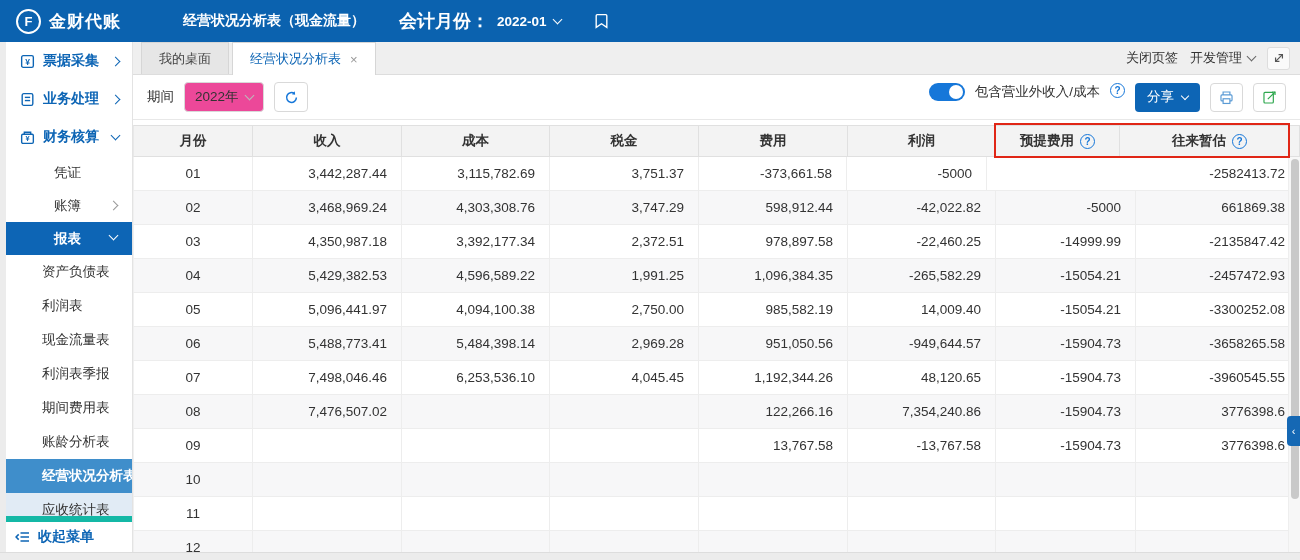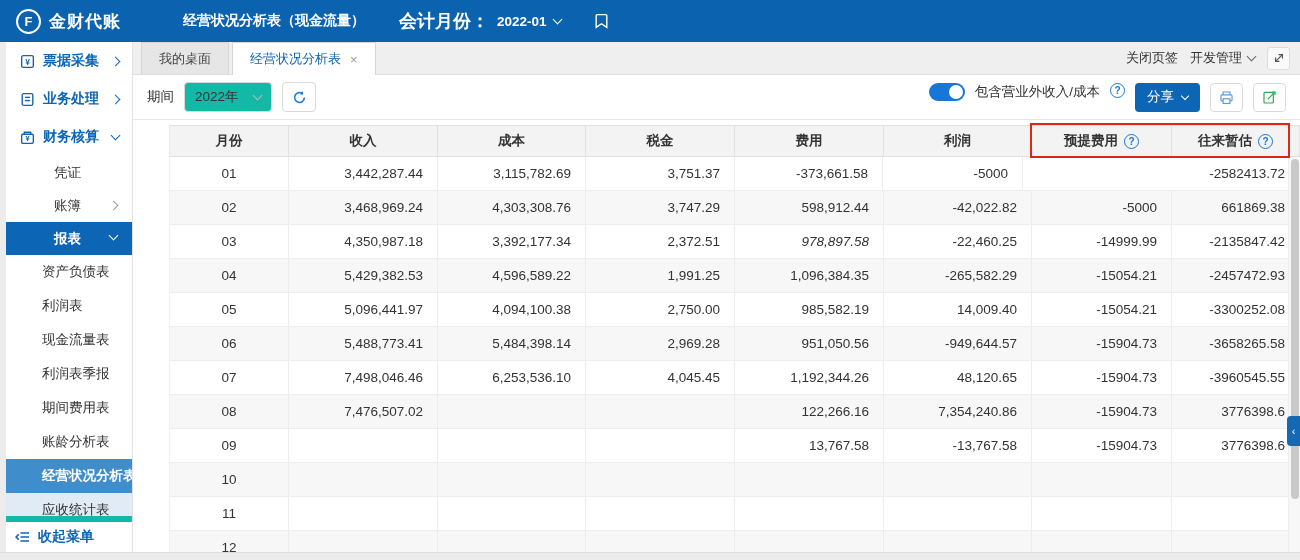--- a/index.html
+++ b/index.html
@@ -45,34 +45,34 @@
   .tab.active { background:#fff; color:var(--accent,#0d65b5); position:relative; z-index:2; margin-bottom:-1px; }
   .tab .x { margin-left:9px; color:#999; font-size:13px; }
   .strip-right { margin-left:auto; display:flex; align-items:center; gap:12px; padding-right:10px; font-size:13px; color:#333; }
   .strip-link { cursor:pointer; display:flex; align-items:center; gap:6px; }
   .strip-link .chev { color:#666; }
   .expand-btn { width:23px; height:23px; background:#fafafa; border:1px solid #ddd; border-radius:3px; display:flex; align-items:center; justify-content:center; cursor:pointer; }
 
   
   .toolbar { height:45px; background:#fff; border-bottom:1px solid #e8e8e8; display:flex; align-items:center; padding:0 14px; gap:10px; }
   .tb-label { font-size:13.5px; color:#333; }
-  .select { width:88px; height:30px; border:1px solid #d9d9d9; border-radius:4px; display:flex; align-items:center; padding:0 10px; font-size:13.5px; color:#333; cursor:pointer; background:#14b8a6; }
+  .select { width:80px; height:30px; border:1px solid #d9d9d9; border-radius:4px; display:flex; align-items:center; padding:0 10px; font-size:13.5px; color:#333; cursor:pointer; background:#ec4899; }
   .select .chev { margin-left:auto; color:#bbb; }
   .icon-btn { height:30px; border:1px solid #d9d9d9; border-radius:4px; background:#fff; display:flex; align-items:center; justify-content:center; cursor:pointer; }
   .refresh-btn { width:34px; }
   .sq-btn { width:33px; height:29px; }
   .toolbar-right { margin-left:auto; display:flex; gap:10px; }
   .toggle { width:36px; height:18px; border-radius:9px; background:var(--toggle,#1677d9); position:relative; cursor:pointer; flex:none; }
   .toggle .knob { position:absolute; right:2px; top:2px; width:14px; height:14px; border-radius:50%; background:#fff; }
   .qmark { width:15px; height:15px; border-radius:50%; border:1px solid var(--toggle,#1677d9); color:var(--toggle,#1677d9); font-size:10px; display:inline-flex; align-items:center; justify-content:center; cursor:pointer; flex:none; font-weight:bold; }
   .share-btn { height:29px; background:var(--accent,#0d65b5); color:#fff; border:none; border-radius:4px; font-size:13.5px; padding:0 12px; display:flex; align-items:center; gap:8px; cursor:pointer; }
   .share-btn .chev { border-color:#fff; width:6px; height:6px; }
 
   
-  .table-wrap { flex:1; position:relative; padding-top:5px; overflow:hidden; background:#fff;margin-left:36px; }
+  .table-wrap { flex:1; position:relative; padding-top:5px; overflow:hidden; background:#fff; }
   .thead { display:flex; height:32px; }
   .th { background:#f3f3f3; border-top:1px solid #e0e0e0; border-bottom:1px solid #e0e0e0; border-right:1px solid #e0e0e0; font-size:13.5px; font-weight:bold; color:#333; display:flex; align-items:center; justify-content:center; gap:6px; flex:none; }
   .th:first-child { border-left:1px solid #e8e8e8; }
   .th.fill { flex:1; }
   .tr { display:flex; height:34px; background:#fff; }
   .tr:nth-child(even) { background:#f7f7f8; }
   .td { border-right:1px solid #ededed; border-bottom:1px solid #ededed; font-size:13.5px; color:#333; line-height:33px; text-align:right; padding-right:14px; overflow:hidden; flex:none; }
   .td:first-child { text-align:center; padding-right:0; border-left:1px solid #f0f0f0; }
   .td.fill { flex:1; }
   .red-box { position:absolute; top:3px; left:861px; right:10px; height:35px; border:2px solid var(--highlight,#e02616); pointer-events:none; z-index:4; }
@@ -257,21 +257,21 @@
             </div>
             <div class="th" style="width: 149px;">
               <span>税金</span>
             </div>
             <div class="th" style="width: 149px;">
               <span>费用</span>
             </div>
             <div class="th" style="width: 148px;">
               <span>利润</span>
             </div>
-            <div class="th" style="width: 140px; text-align: right;">
+            <div class="th" style="width: 124px; text-align: right;">
               <span>预提费用</span>
               <span class="qmark">?</span>
             </div>
             <div class="th fill">
               <span>往来暂估</span>
               <span class="qmark">?</span>
             </div>
           </div>
         <div id="tbody">
             <div class="tr">
@@ -291,21 +291,21 @@
               <div class="td" style="width: 149px;">598,912.44</div>
               <div class="td" style="width: 148px;">-42,022.82</div>
               <div class="td" style="width: 140px;">-5000</div>
               <div class="td fill">661869.38</div>
             </div>
             <div class="tr">
               <div class="td" style="width: 120px;">03</div>
               <div class="td" style="width: 149px;">4,350,987.18</div>
               <div class="td" style="width: 148px;">3,392,177.34</div>
               <div class="td" style="width: 149px;">2,372.51</div>
-              <div class="td" style="width: 149px; font-style: italic;">978,897.58</div>
+              <div class="td" style="width: 149px;">978,897.58</div>
               <div class="td" style="width: 148px;">-22,460.25</div>
               <div class="td" style="width: 140px;">-14999.99</div>
               <div class="td fill">-2135847.42</div>
             </div>
             <div class="tr">
               <div class="td" style="width: 120px;">04</div>
               <div class="td" style="width: 149px;">5,429,382.53</div>
               <div class="td" style="width: 148px;">4,596,589.22</div>
               <div class="td" style="width: 149px;">1,991.25</div>
               <div class="td" style="width: 149px;">1,096,384.35</div>

